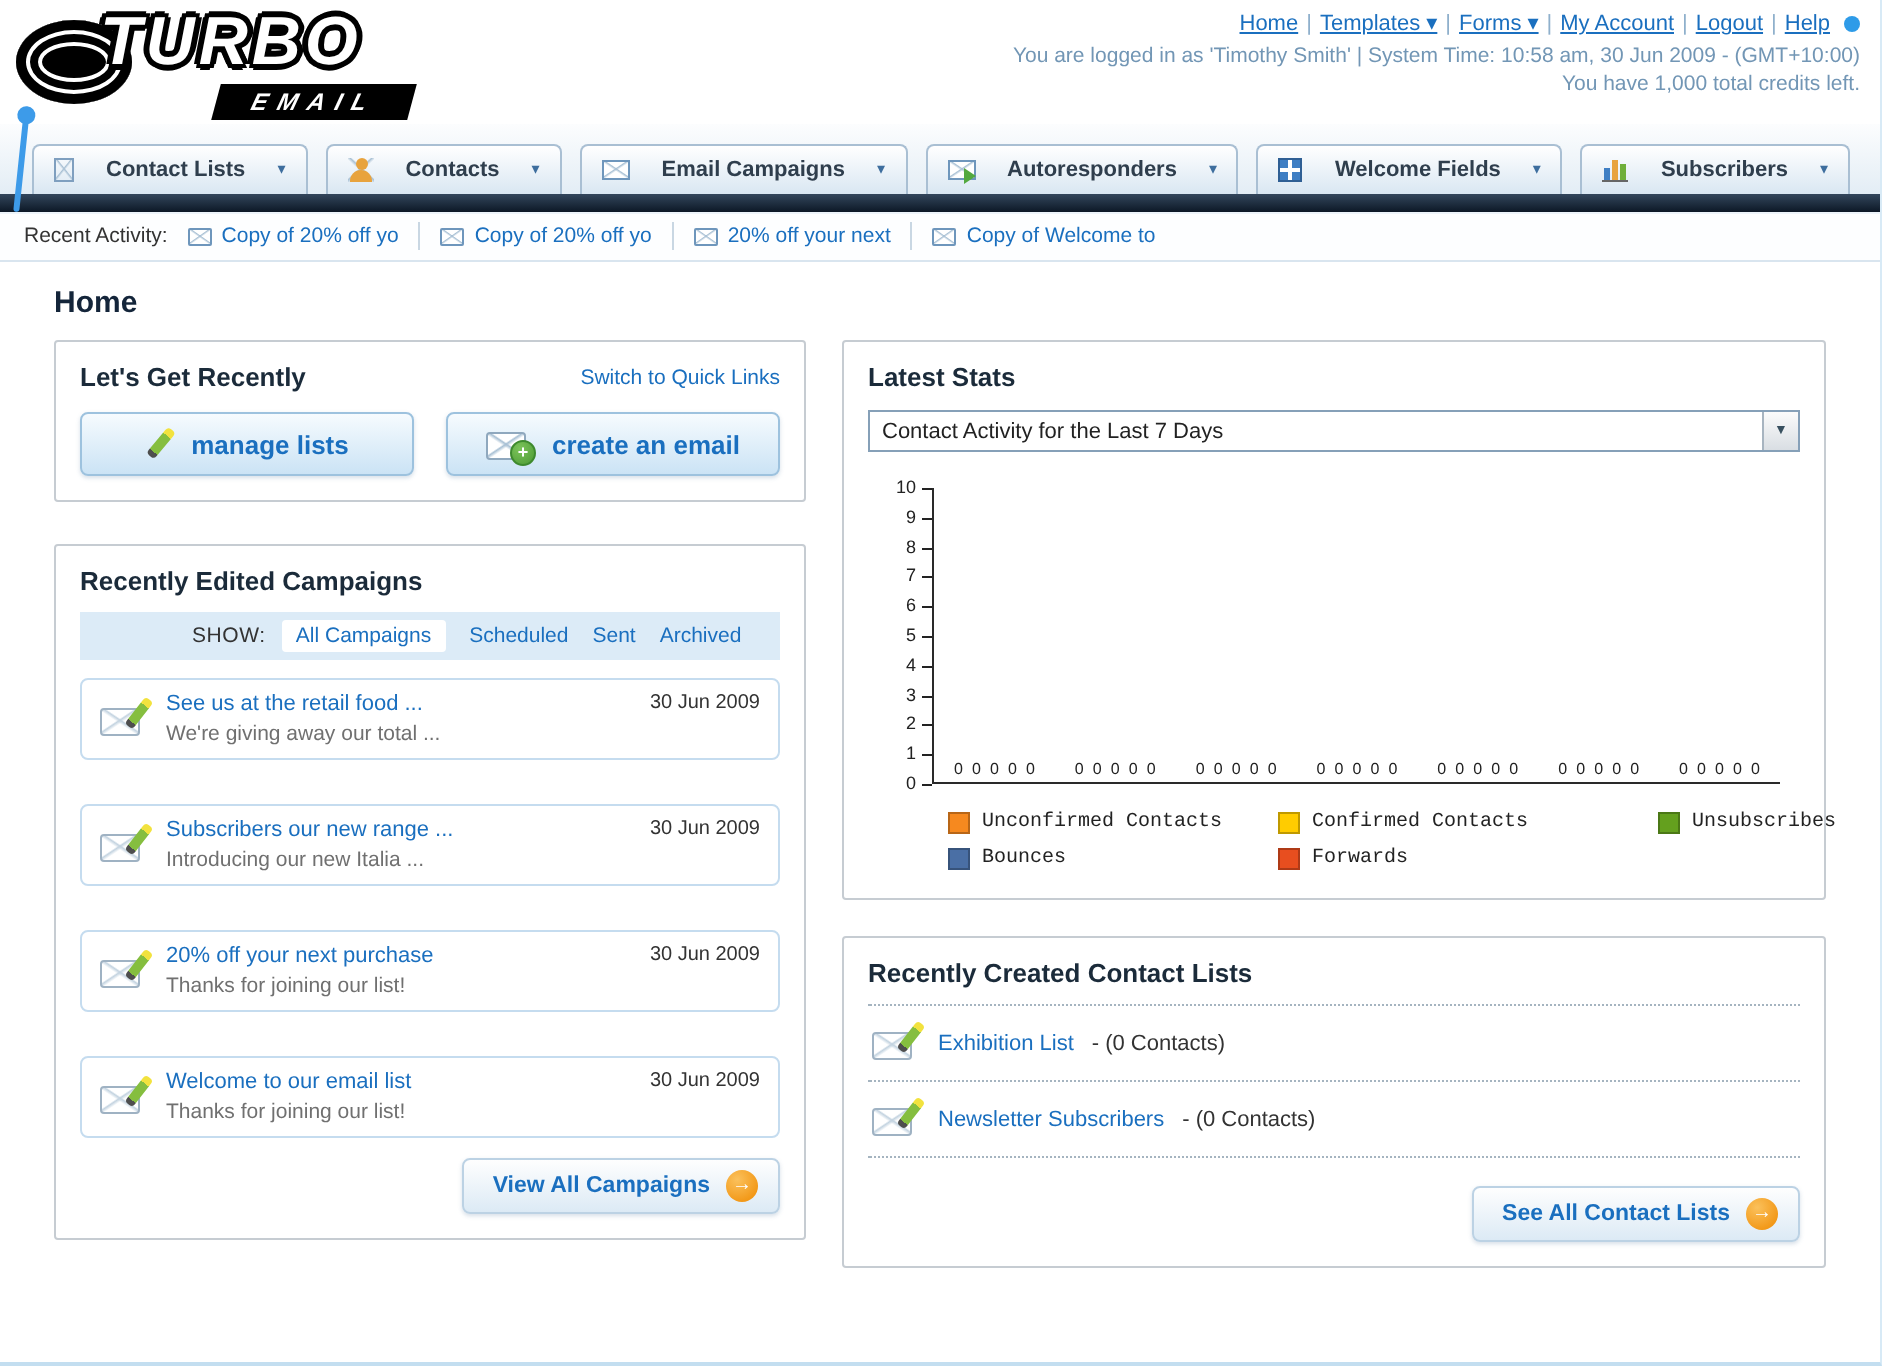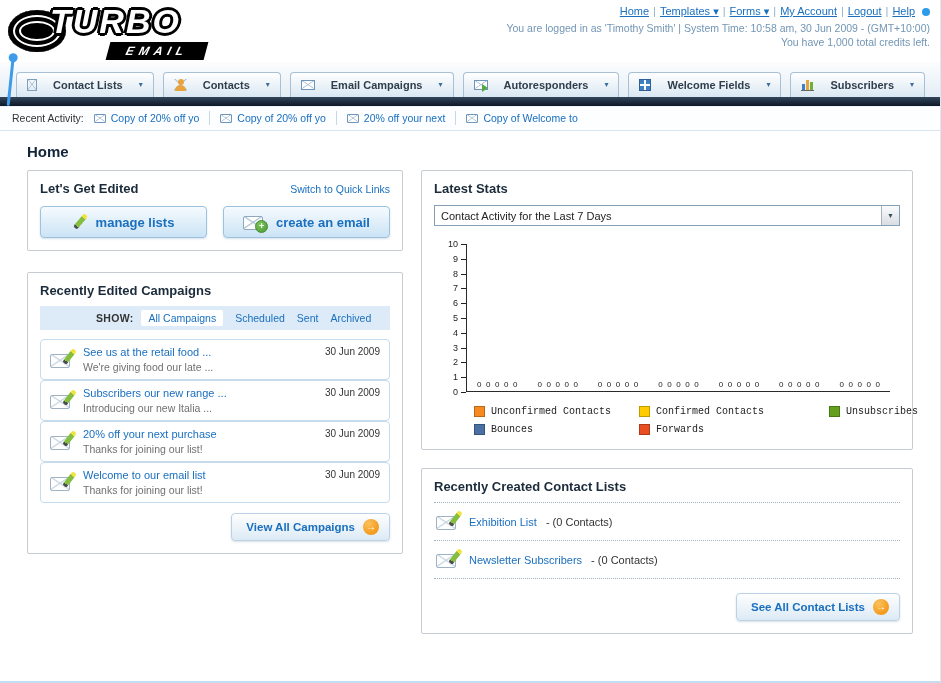--- a/index.html
+++ b/index.html
@@ -92,25 +92,25 @@
                       border:1px solid #8FA8BE; border-radius:2px;
                       background-image:linear-gradient(to bottom right, transparent 42%, #A8C0D4 46%, transparent 54%),
                                        linear-gradient(to bottom left, transparent 42%, #A8C0D4 46%, transparent 54%); }
   .env-plus::after { content:'+'; position:absolute; right:-1px; bottom:-2px; width:11px; height:11px;
                      background:radial-gradient(circle at 35% 30%, #7CC45A, #4C9A34); border:1px solid #3E8A2E;
                      color:#fff; font-size:9px; line-height:11px; text-align:center; border-radius:50%; font-weight:bold; }
 
   
   .camp-panel .panel-title { margin-bottom:8px; }
   .filter-bar { background:#DCEBF7; display:flex; align-items:center; gap:8px; padding:4px 8px; font-size:10.5px; }
-  .show-label { color:#333; font-weight:bold; letter-spacing:.3px;padding-left:48px; }
+  .show-label { color:#333; font-weight:normal; letter-spacing:.3px;padding-left:48px; }
   .filters { display:inline-flex; gap:12px; align-items:center; }
   .filter { color:#1A6FBF; text-decoration:none; cursor:pointer; }
   .filter.selected { background:#FFF; padding:2px 7px; border-radius:2px; }
-  .camp-list { margin-top:9px; display:flex; flex-direction:column; gap:0; }
+  .camp-list { margin-top:9px; display:flex; flex-direction:column; gap:22px; }
   .camp-row { border:1px solid #C5DCEF; border-radius:4px; padding:6px 9px; display:flex; gap:9px; align-items:center; cursor:pointer; background:#fff; }
   .camp-text { flex:1; min-width:0; }
   .camp-title { font-size:11px; color:#1A6FBF; text-decoration:none; display:block; }
   .camp-sub { font-size:10.5px; color:#707070; margin-top:3px; }
   .camp-date { font-size:10px; color:#333; align-self:flex-start; white-space:nowrap; }
   .env-pencil { position:relative; width:24px; height:19px; display:inline-block; flex:none; }
   .env-pencil::before { content:''; position:absolute; left:0; bottom:1px; width:18px; height:12px; background:#FFF;
                         border:1px solid #9FB2C3; border-radius:2px;
                         background-image:linear-gradient(to bottom right, transparent 42%, #C3D3E0 46%, transparent 54%),
                                          linear-gradient(to bottom left, transparent 42%, #C3D3E0 46%, transparent 54%); }
@@ -232,21 +232,21 @@
       </span>
   </div>
 
   <h1 class="page-title">Home</h1>
 
   <div class="columns">
 
     <div class="col-left">
       <section class="panel gs-panel">
         <div class="gs-head">
-          <span class="panel-title">Let's Get Edited</span>
+          <span class="panel-title">Let's Get Recently</span>
           <a class="switch-link" href="#">Switch to Quick Links</a>
         </div>
         <div class="gs-buttons">
           <button class="gs-btn">
             <span class="pencil-icon"></span>
             <span>manage lists</span>
           </button>
           <button class="gs-btn">
             <span class="env-plus"></span>
             <span>create an email</span>
@@ -263,21 +263,21 @@
               <a class="filter" href="#">Scheduled</a>
               <a class="filter" href="#">Sent</a>
               <a class="filter" href="#">Archived</a>
             </span>
         </div>
         <div class="camp-list">
             <div class="camp-row">
               <span class="env-pencil"></span>
               <div class="camp-text">
                 <a class="camp-title" href="#">See us at the retail food ...</a>
-                <div class="camp-sub">We're giving food our late ...</div>
+                <div class="camp-sub">We're giving away our total ...</div>
               </div>
               <div class="camp-date">30 Jun 2009</div>
             </div>
             <div class="camp-row">
               <span class="env-pencil"></span>
               <div class="camp-text">
                 <a class="camp-title" href="#">Subscribers our new range ...</a>
                 <div class="camp-sub">Introducing our new Italia ...</div>
               </div>
               <div class="camp-date">30 Jun 2009</div>

